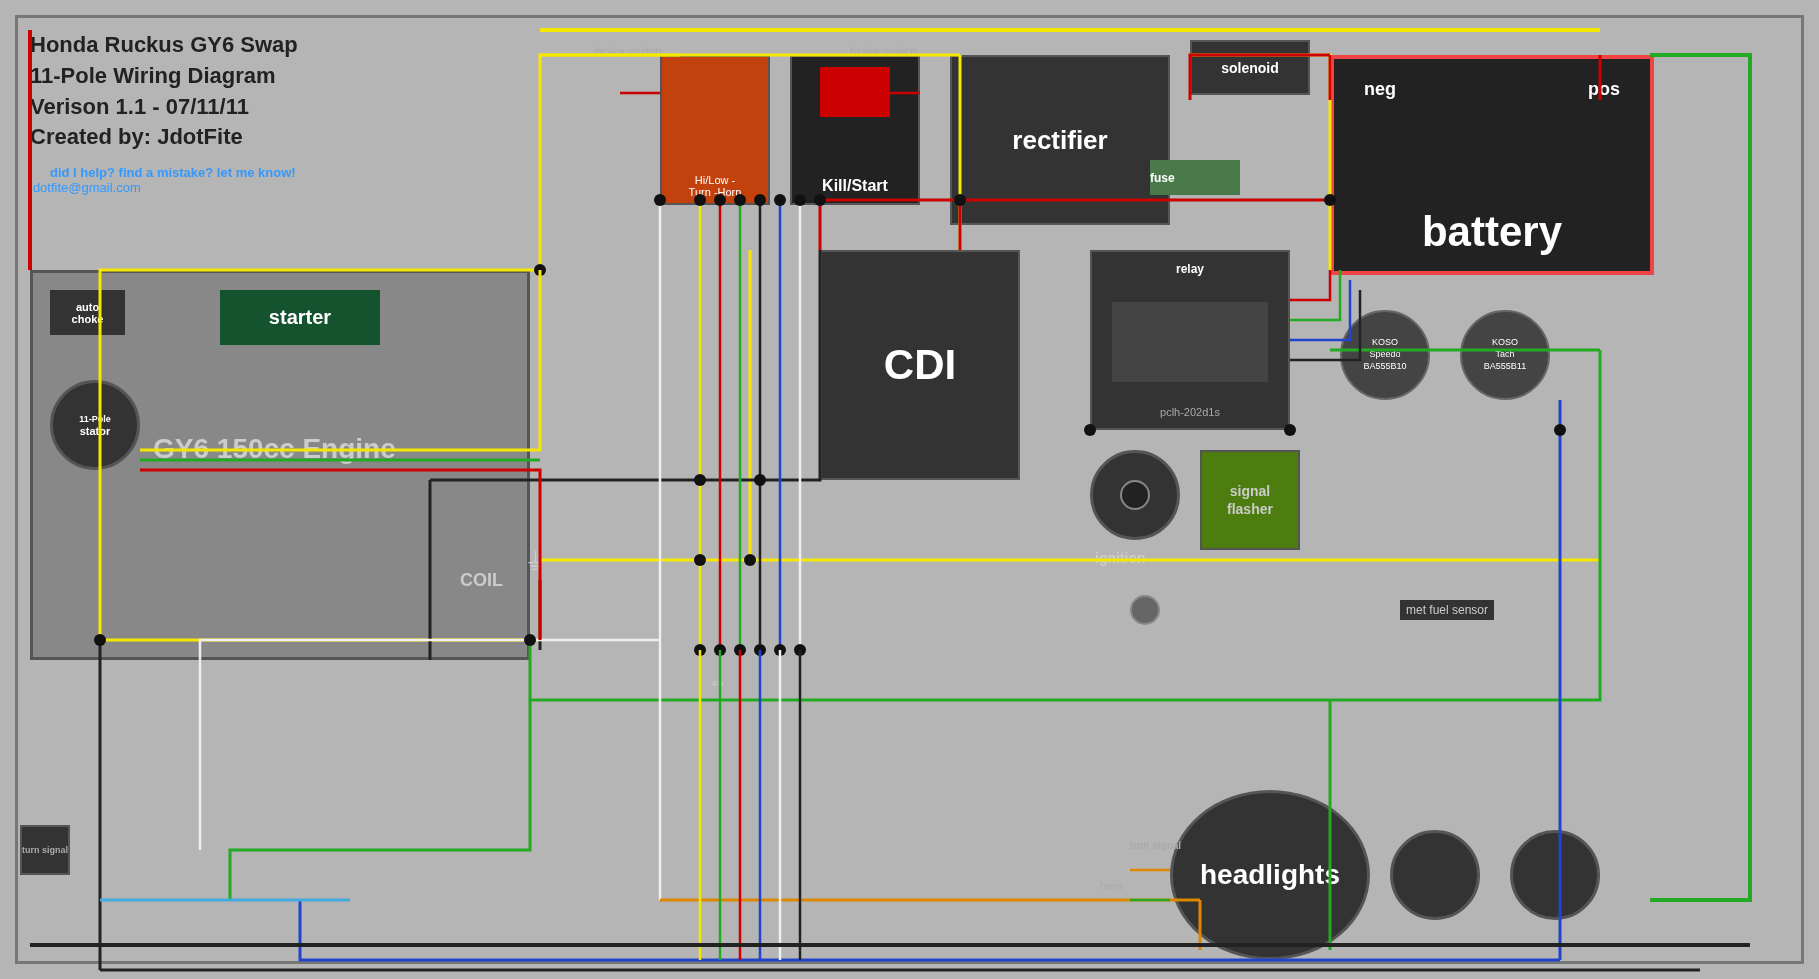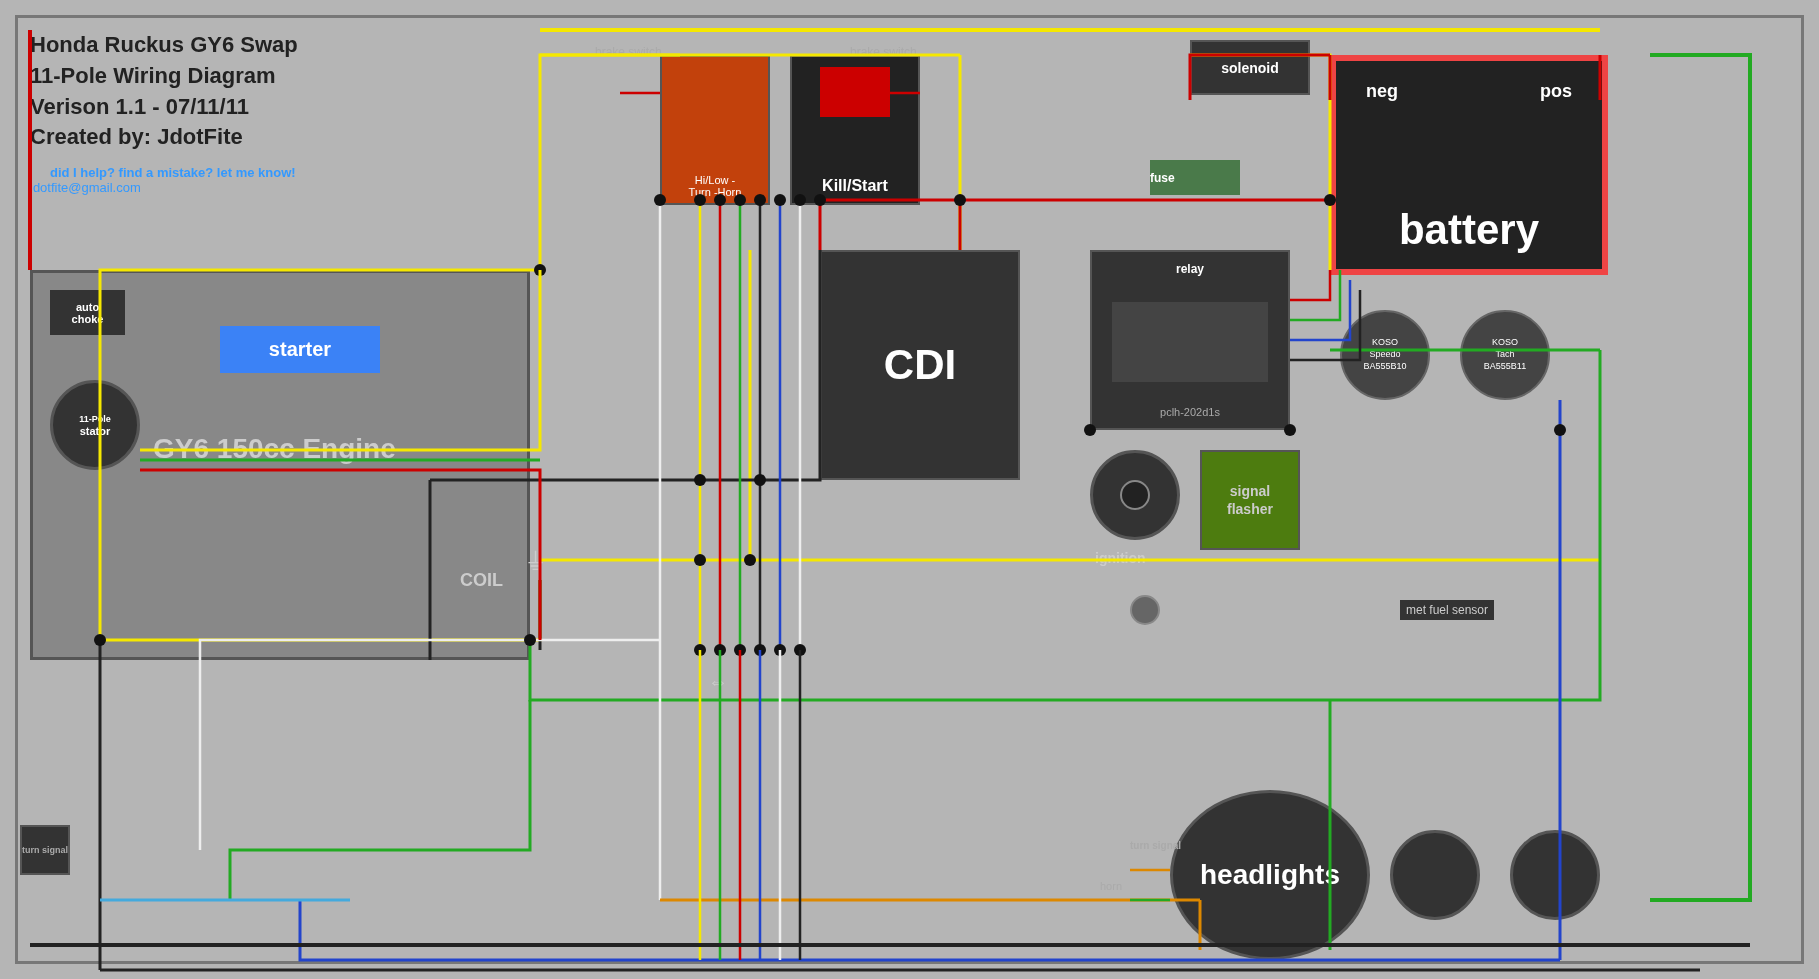--- a/index.html
+++ b/index.html
@@ -92,29 +92,28 @@
       font-size: 18px;
       font-weight: bold;
     }
 
     
     .starter-box {
       position: absolute;
       top: 290px;
       left: 220px;
       width: 160px;
-      height: 47px;
-      background: #3b82f6;
+      height: 55px;
+      background: #14532d;
       display: flex;
       align-items: center;
       justify-content: center;
       color: white;
       font-size: 20px;
       font-weight: bold;
-      margin-top: 36px;
     }
 
     
     .autochoke-box {
       position: absolute;
       top: 290px;
       left: 50px;
       width: 75px;
       height: 45px;
       background: #333;
@@ -236,24 +235,24 @@
       color: white;
       font-size: 12px;
       font-weight: bold;
     }
 
     
     .battery-box {
       position: absolute;
       top: 55px;
       left: 1330px;
-      width: 278px;
+      width: 324px;
       height: 220px;
       background: #222;
-      border: 6px solid #ef4444;
+      border: 4px solid #ef4444;
     }
     .battery-label {
       position: absolute;
       bottom: 15px;
       left: 0; right: 0;
       text-align: center;
       color: white;
       font-size: 42px;
       font-weight: bold;
     }
@@ -617,20 +616,23 @@
       <span>Hi/Low -</span><br>
       <span>Turn -Horn</span>
     </div>
   </div>
 
   <div class="killstart-box">
     <div class="killstart-red"></div>
     <div class="killstart-label">Kill/Start</div>
   </div>
 
+  <div class="rectifier-box">
+    <span>rectifier</span>
+  </div>
 
   <div class="solenoid-box">
     <span>solenoid</span>
   </div>
 
   <div class="fuse-box">
     <span>fuse</span>
   </div>
 
   <div class="battery-box">

